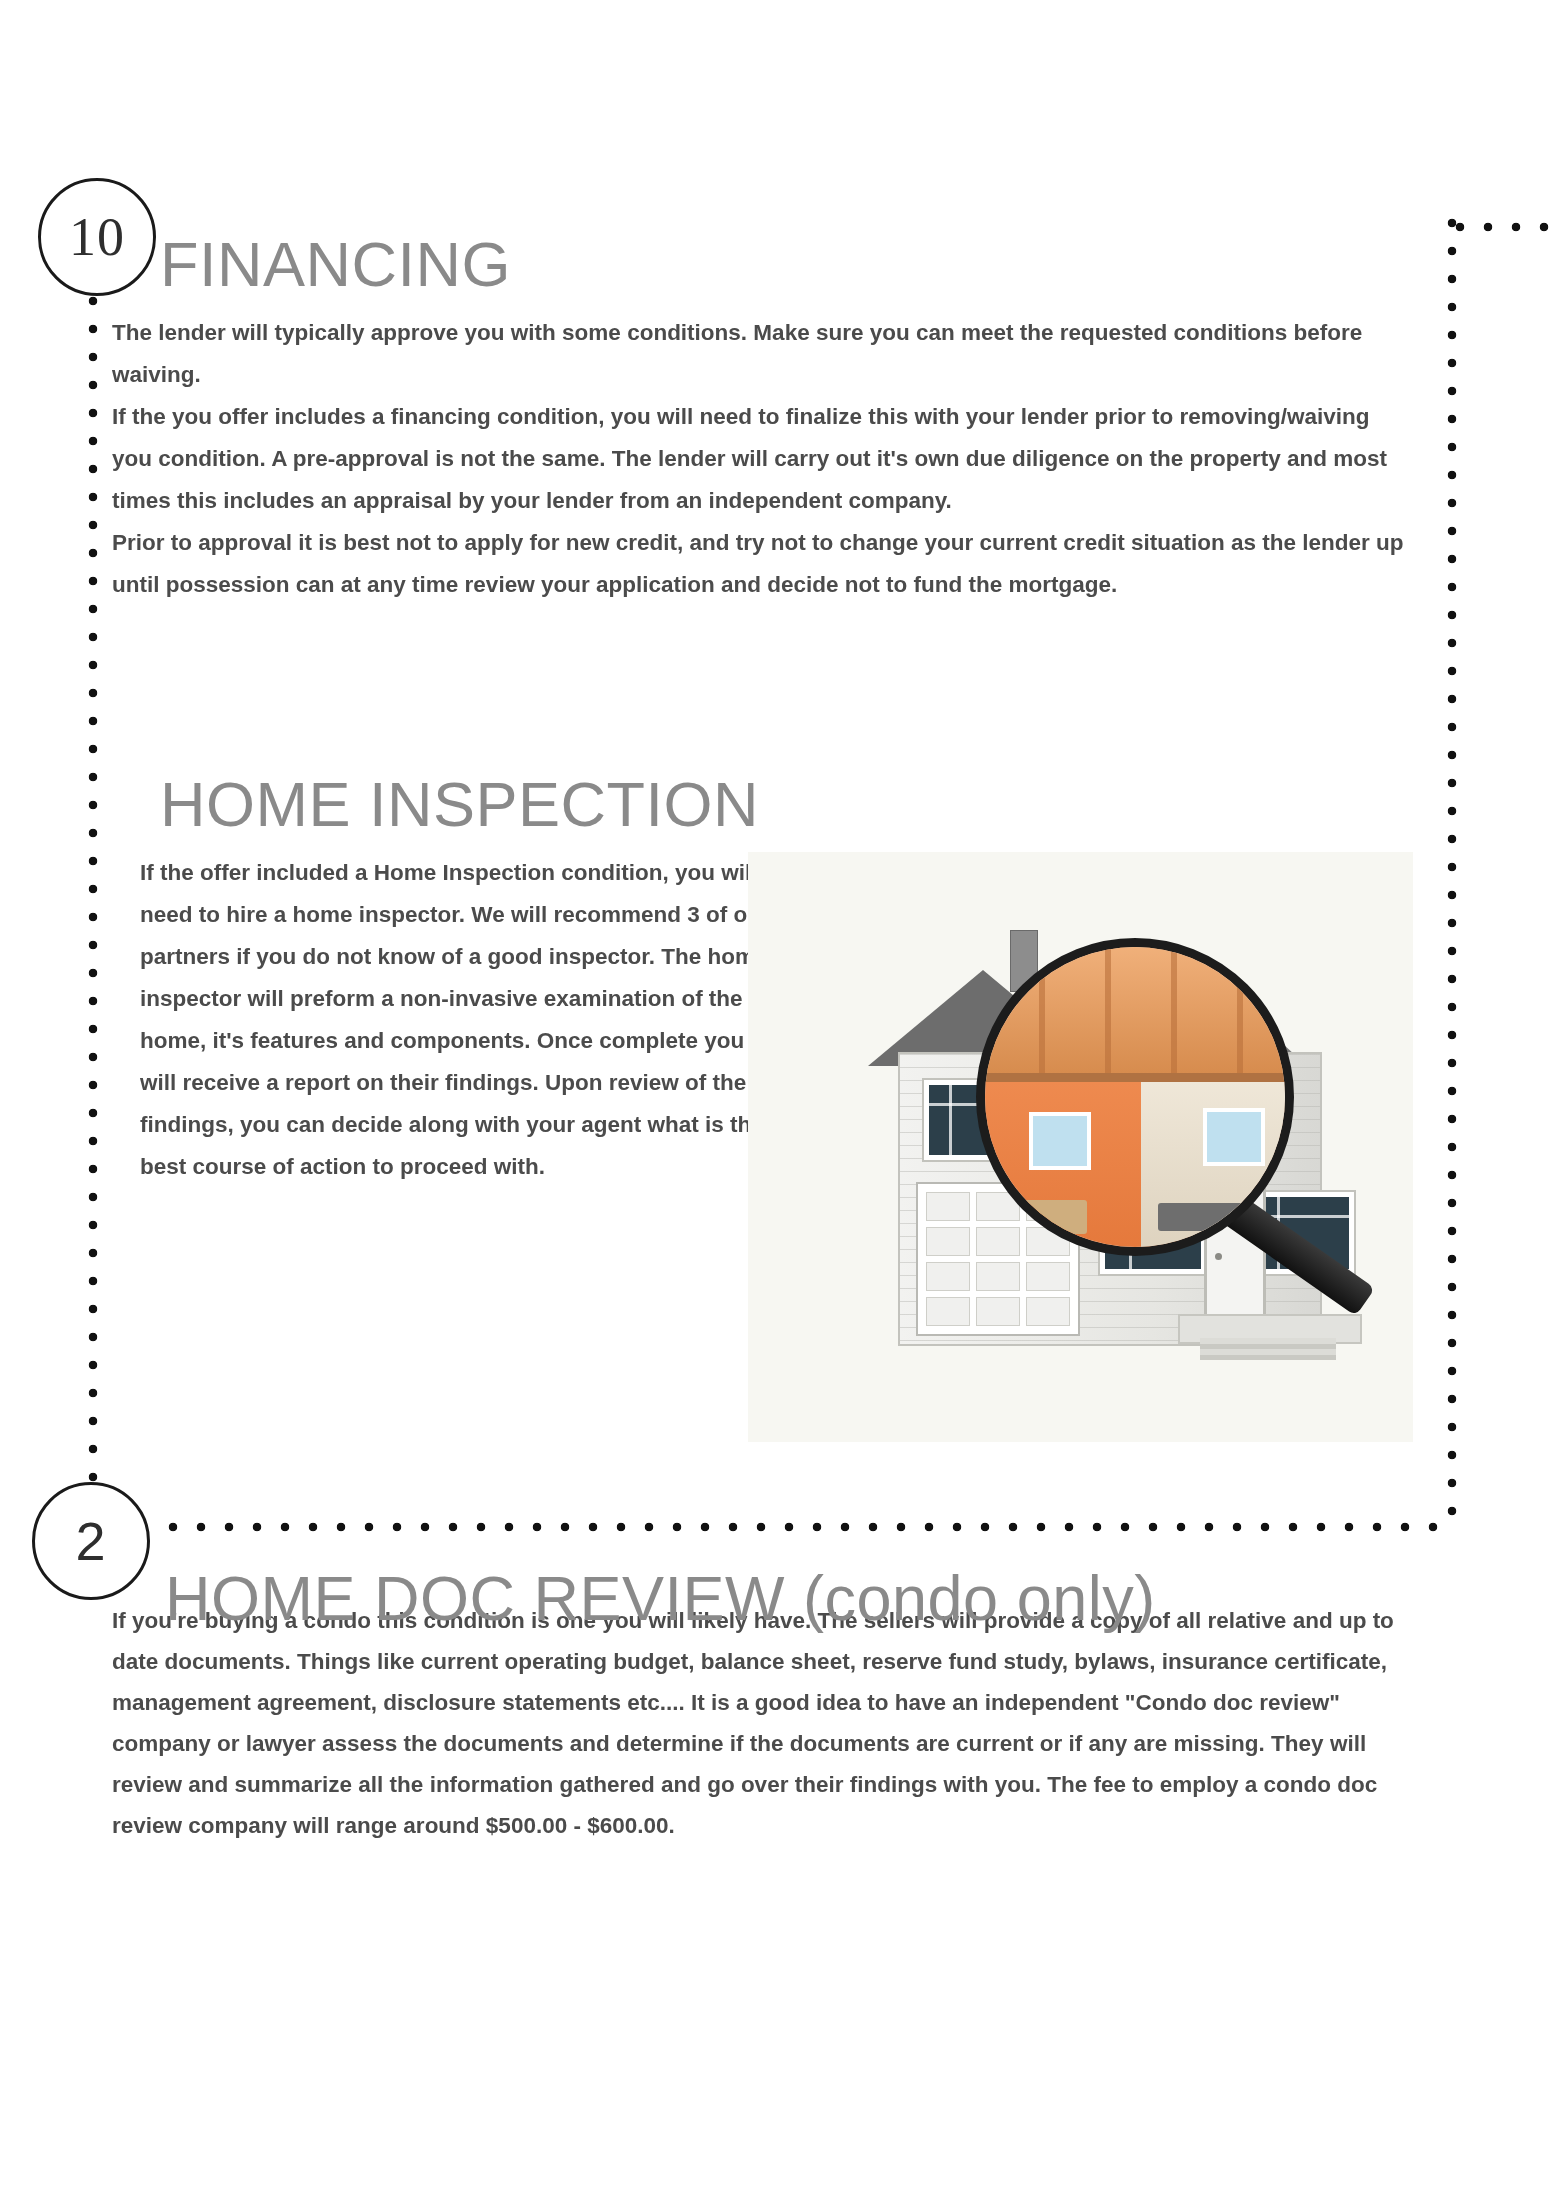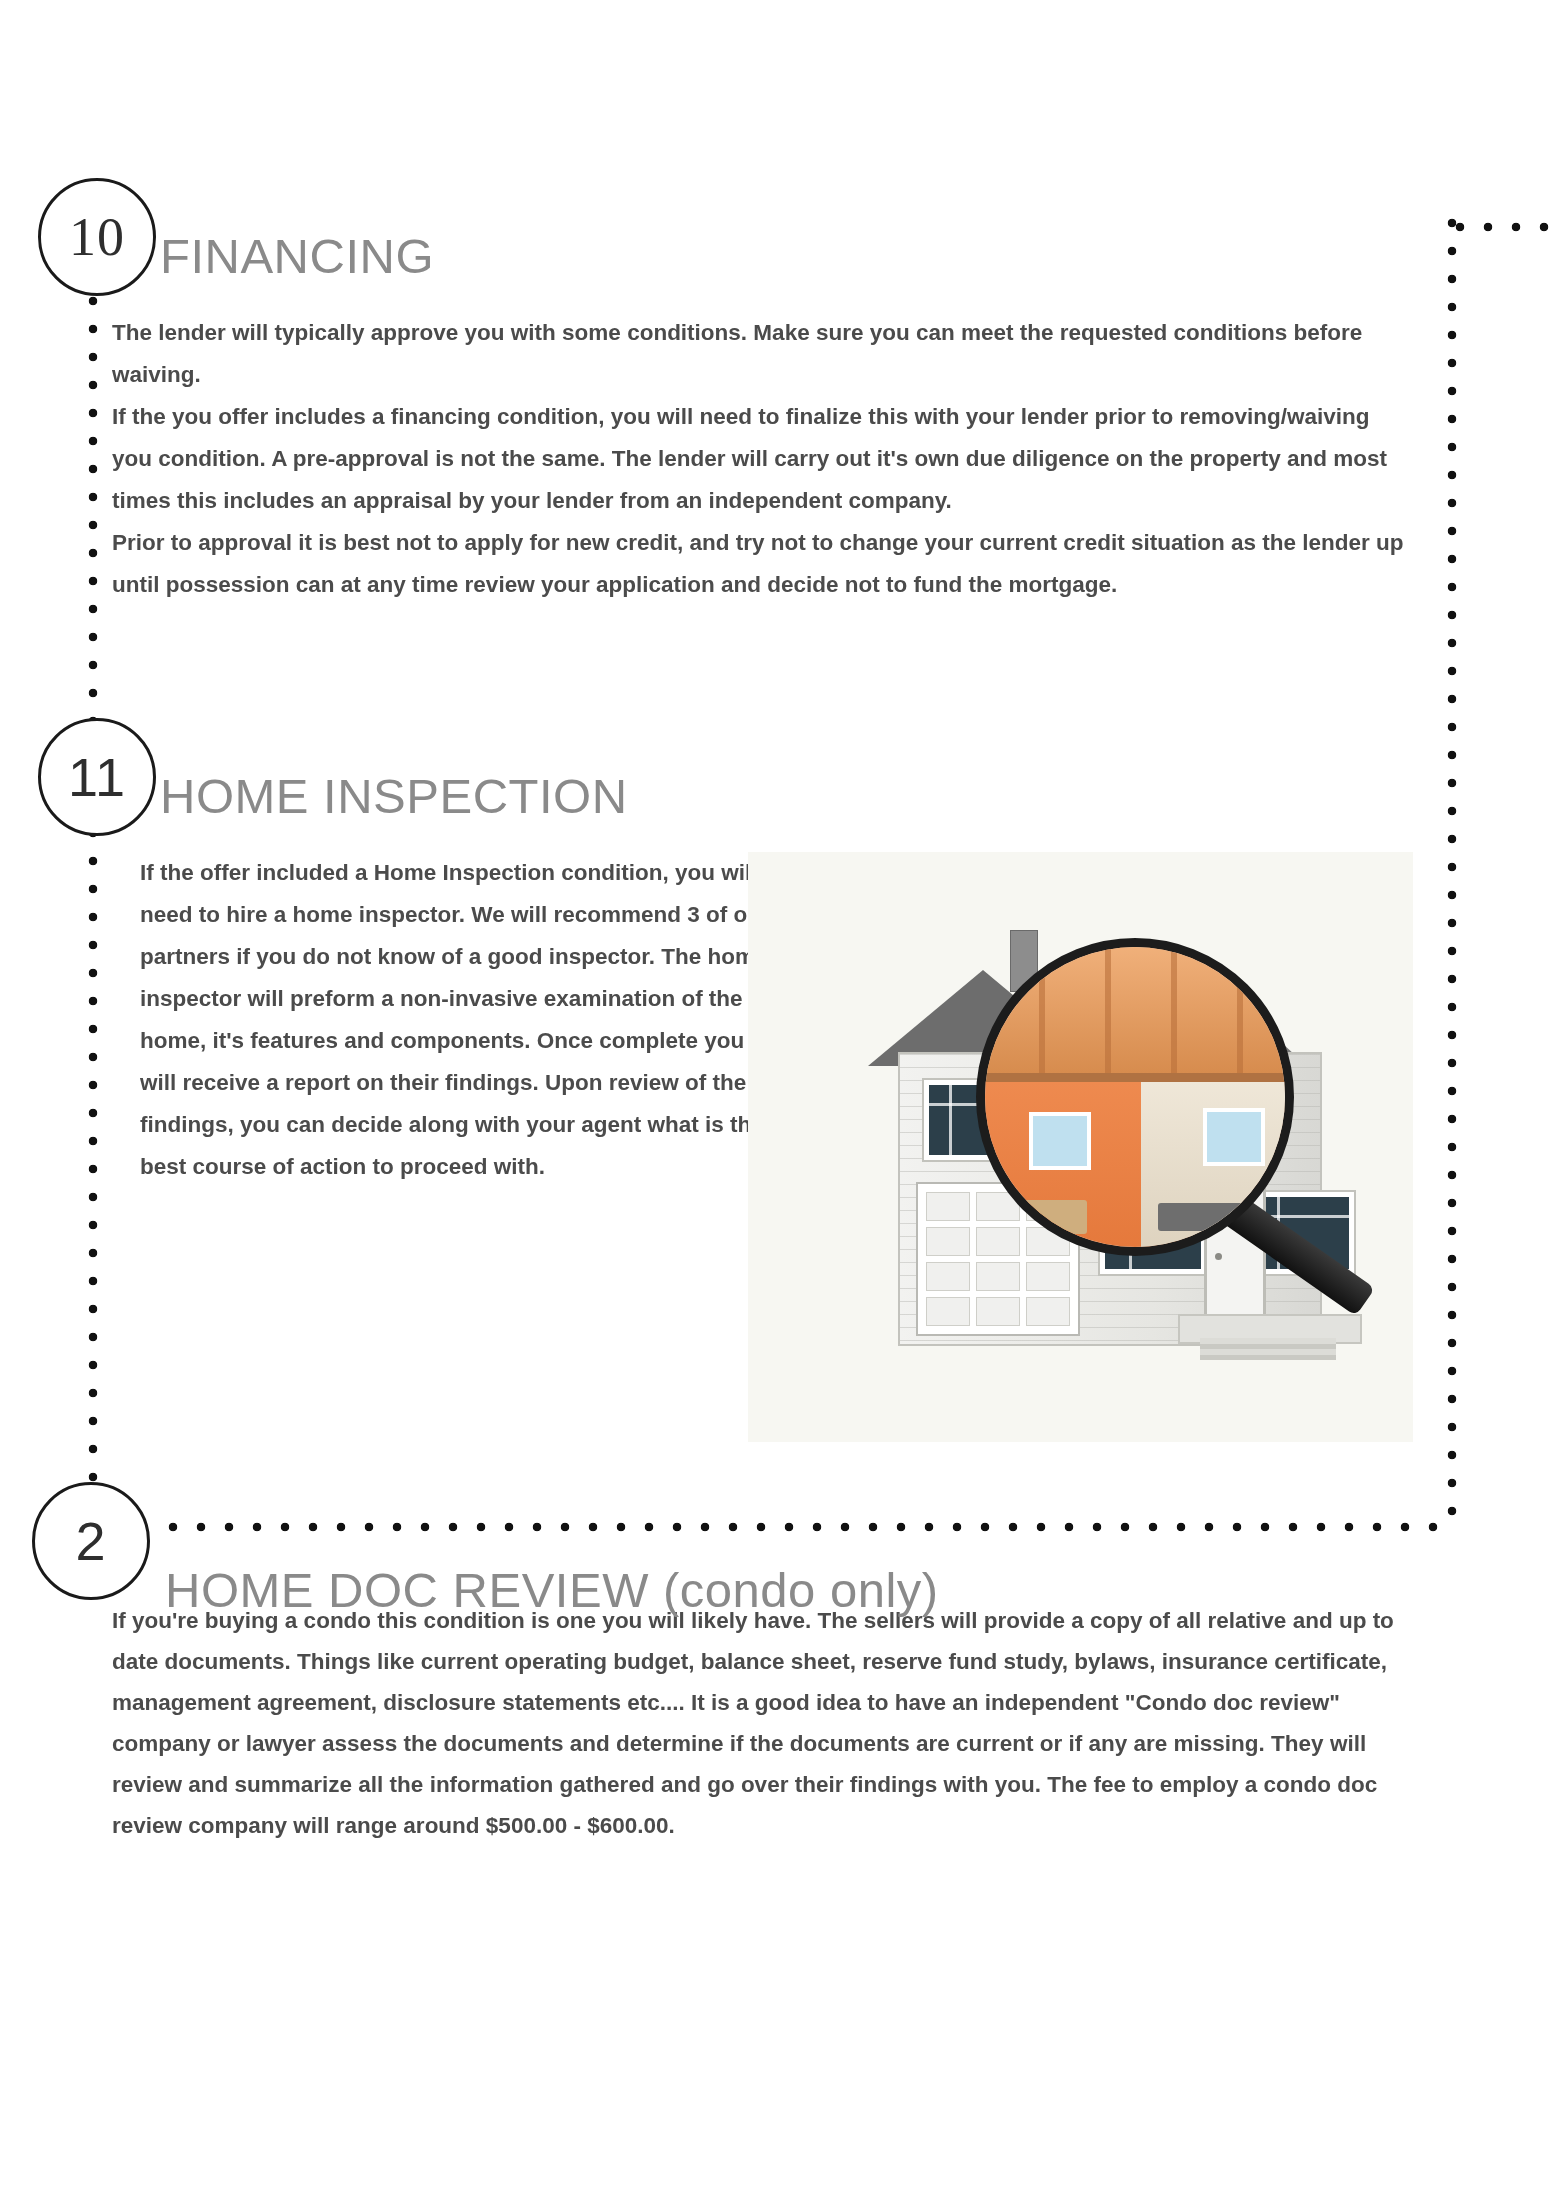--- a/index.html
+++ b/index.html
@@ -59,21 +59,21 @@
     letter-spacing: 1px;
     z-index: 5;
   }
   #num-10 { left: 38px;  top: 178px; font-family: Liberation Serif, serif; }
   #num-11 { left: 38px;  top: 718px; }
   #num-12 { left: 32px;  top: 1482px; }
 
   
   .heading {
     position: absolute;
-    font-size: 49px;
+    font-size: 63px;
     font-weight: 400;
     color: #8a8a8a;
     letter-spacing: 0.5px;
     white-space: nowrap;
     font-family: "Liberation Sans", sans-serif;
     z-index: 4;
   }
   #h-financing   { left: 160px; top: 228px; }
   #h-inspection  { left: 160px; top: 768px; }
   #h-condo       { left: 165px; top: 1562px; }
@@ -251,21 +251,20 @@
   <div class="dots-h" id="bottom-rail"></div>
 
   <div class="num-circle" id="num-10">10</div>
   <div class="heading" id="h-financing">FINANCING</div>
   <div class="body-text" id="t-financing">
     <p>The lender will typically approve you with some conditions. Make sure you can meet the requested conditions before waiving.</p>
     <p>If the you offer includes a financing condition, you will need to finalize this with your lender prior to removing/waiving you condition. A pre-approval is not the same. The lender will carry out it's own due diligence on the property and most times this includes an appraisal by your lender from an independent company.</p>
     <p>Prior to approval it is best not to apply for new credit, and try not to change your current credit situation as the lender up until possession can at any time review your application and decide not to fund the mortgage.</p>
   </div>
 
-  <div class="num-circle" id="num-11">11</div>
   <div class="heading" id="h-inspection">HOME INSPECTION</div>
   <div class="body-text" id="t-inspection">
     <p>If the offer included a Home Inspection condition, you will need to hire a home inspector. We will recommend 3 of our partners if you do not know of a good inspector. The home inspector will preform a non-invasive examination of the home, it's features and components. Once complete you will receive a report on their findings. Upon review of the findings, you can decide along with your agent what is the best course of action to proceed with.</p>
   </div>
 
   <div id="house-figure">
     <div class="sky"></div>
 
     <div class="chimney"></div>
     <div class="roof-right"></div>

